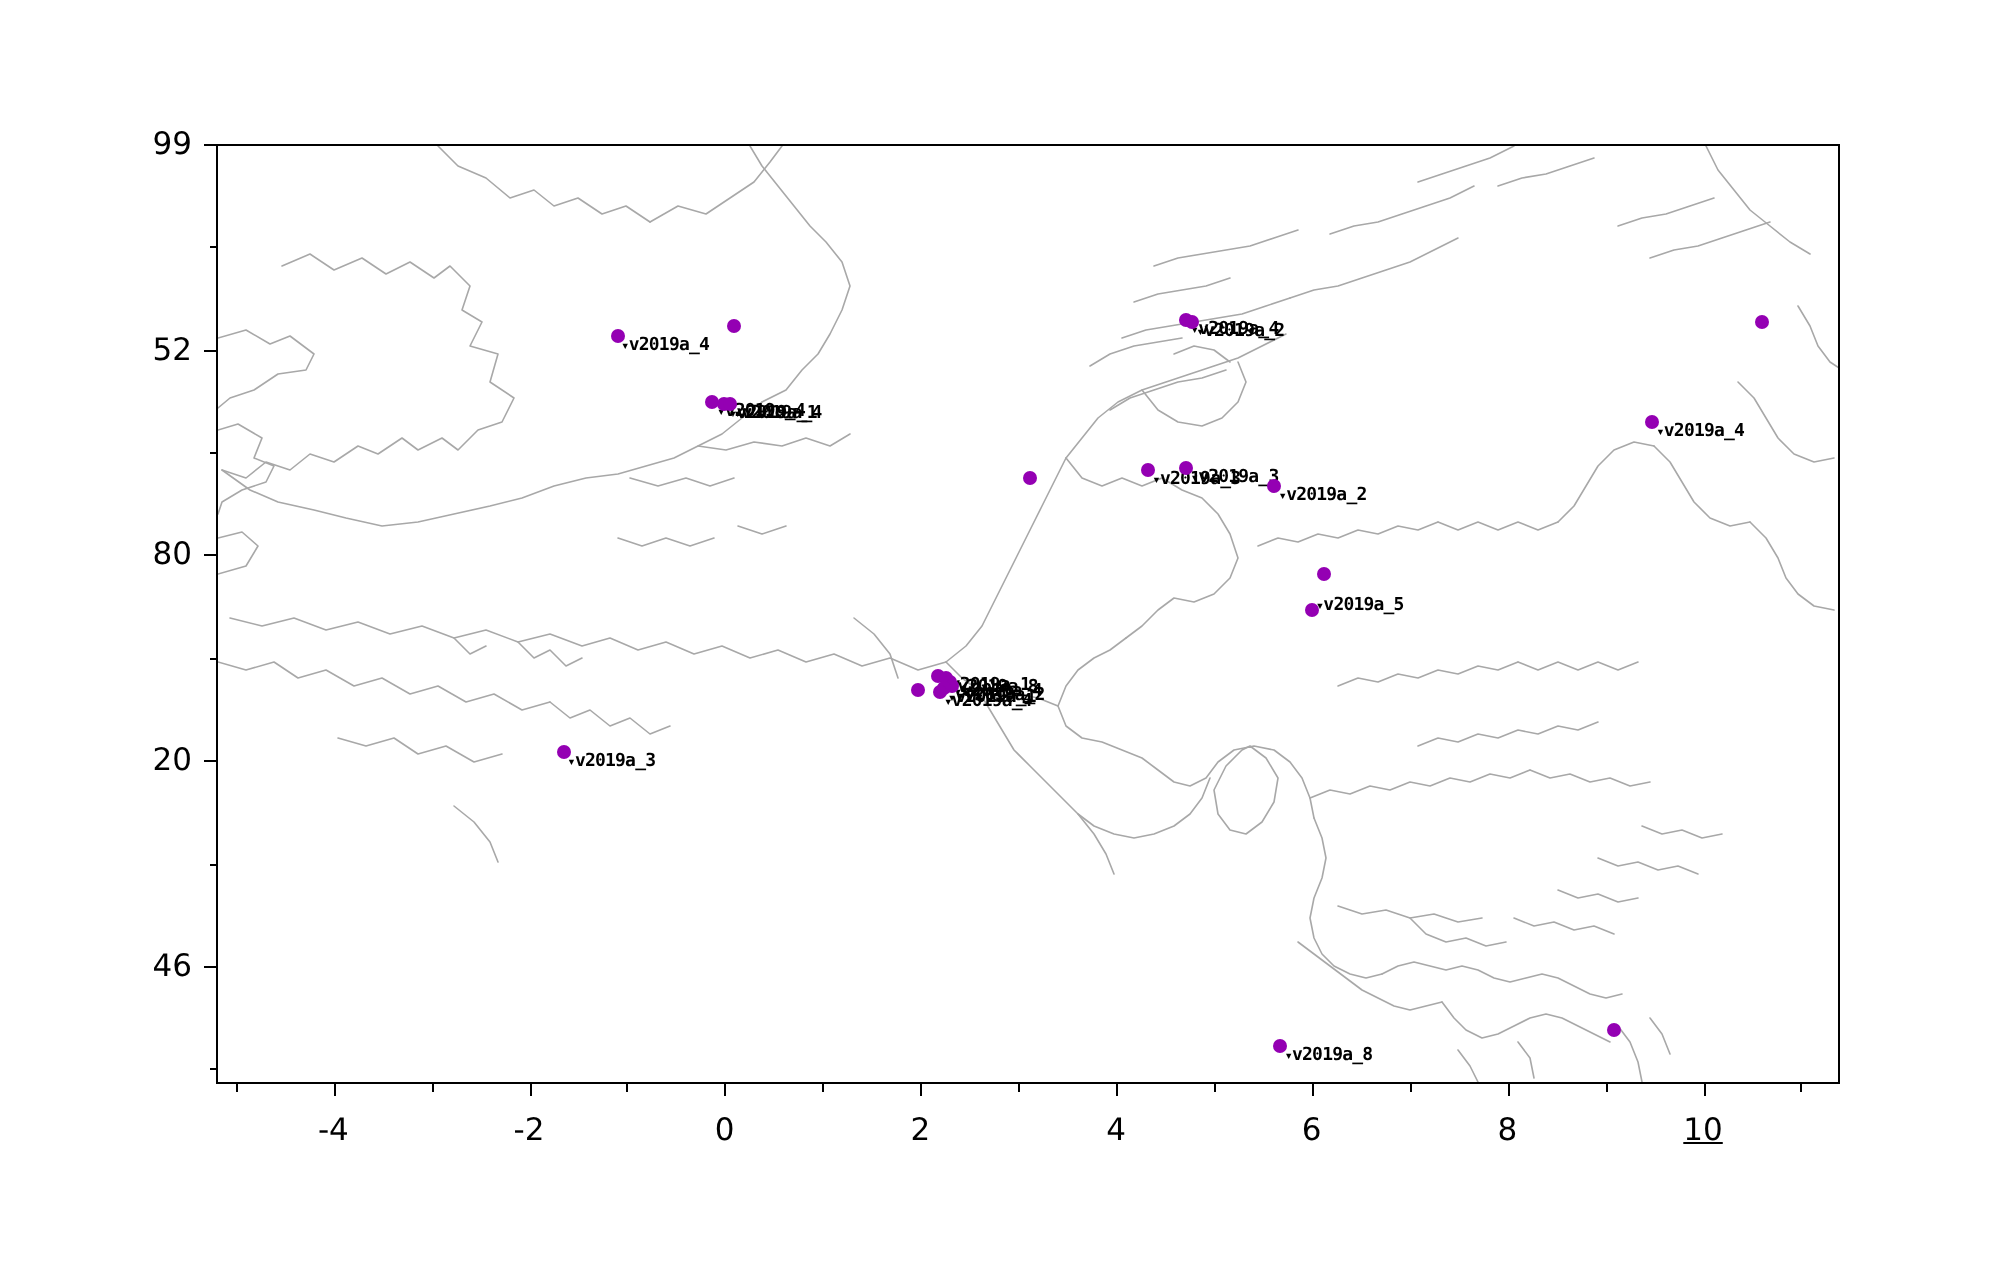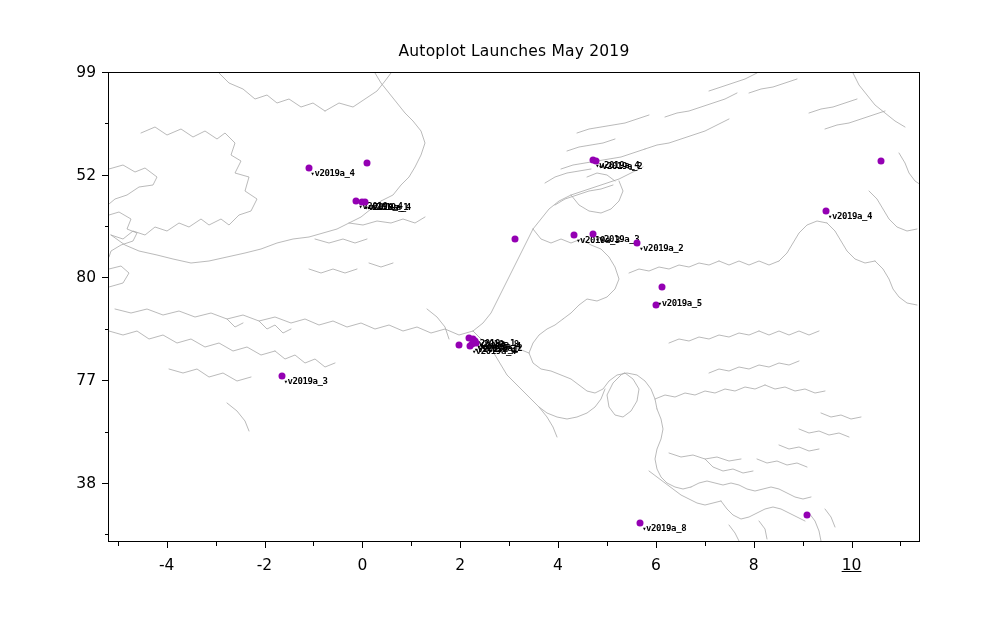--- a/index.html
+++ b/index.html
@@ -49,21 +49,20 @@
     font-family:"DejaVu Sans Mono",monospace;font-weight:bold;
     letter-spacing:-0.4px;line-height:9px;
   }
   .ptlbl::before{content:"\25BE";font-size:7px;margin-right:0px;}
 </style>
 </head>
 <body>
 
 <div id="root">
 
-  <div id="title">Autoplot Launches May 2019</div>
 
   <div id="axes">
     <svg id="mapsvg" viewBox="0 0 812 470" preserveAspectRatio="none">
       <g fill="none" stroke="#a8a8a8" stroke-width="0.8" stroke-linejoin="round" stroke-linecap="round">
 
         <path d="M0 96 L14 92 L26 99 L36 95 L48 104 L44 112 L30 114 L18 122 L6 126 L0 131"></path>
         <path d="M0 142 L10 139 L22 146 L18 156 L28 160 L24 168 L12 172 L2 178 L0 184"></path>
         <path d="M0 196 L12 193 L20 200 L14 210 L0 214"></path>
 
         <path d="M32 60 L46 54 L58 62 L72 56 L84 64 L96 58 L108 66 L116 60
@@ -210,22 +209,22 @@
       <div class="tick xtick-minor" style="left: 509.108px; top: 542px;"></div>
       <div class="tick xtick-minor" style="left: 606.94px; top: 542px;"></div>
       <div class="tick xtick-minor" style="left: 704.771px; top: 542px;"></div>
       <div class="tick xtick-minor" style="left: 802.602px; top: 542px;"></div>
       <div class="tick xtick-minor" style="left: 900.434px; top: 542px;"></div>
     </div>
   <div id="labels-layer">
       <div class="ylabel" style="right: 907px; top: 72px;">99</div>
       <div class="ylabel" style="right: 907px; top: 174.732px; margin-left: 23px;">52</div>
       <div class="ylabel" style="right: 907px; top: 277.464px;">80</div>
-      <div class="ylabel" style="right: 907px; top: 380.197px;">77</div>
-      <div class="ylabel" style="right: 907px; top: 482.929px;">38</div>
+      <div class="ylabel" style="right: 907px; top: 380.197px;">20</div>
+      <div class="ylabel" style="right: 907px; top: 482.929px;">46</div>
       <div class="xlabel" style="left: 166.699px; top: 556px;">-4</div>
       <div class="xlabel" style="left: 264.53px; top: 556px;">-2</div>
       <div class="xlabel" style="left: 362.361px; top: 556px;">0</div>
       <div class="xlabel" style="left: 460.193px; top: 556px;">2</div>
       <div class="xlabel" style="left: 558.024px; top: 556px;">4</div>
       <div class="xlabel" style="left: 655.855px; top: 556px;">6</div>
       <div class="xlabel" style="left: 753.687px; top: 556px;">8</div>
       <div class="xlabel" style="left: 851.518px; top: 556px; text-decoration: underline;">10</div>
     </div>
   <div id="points-layer">

